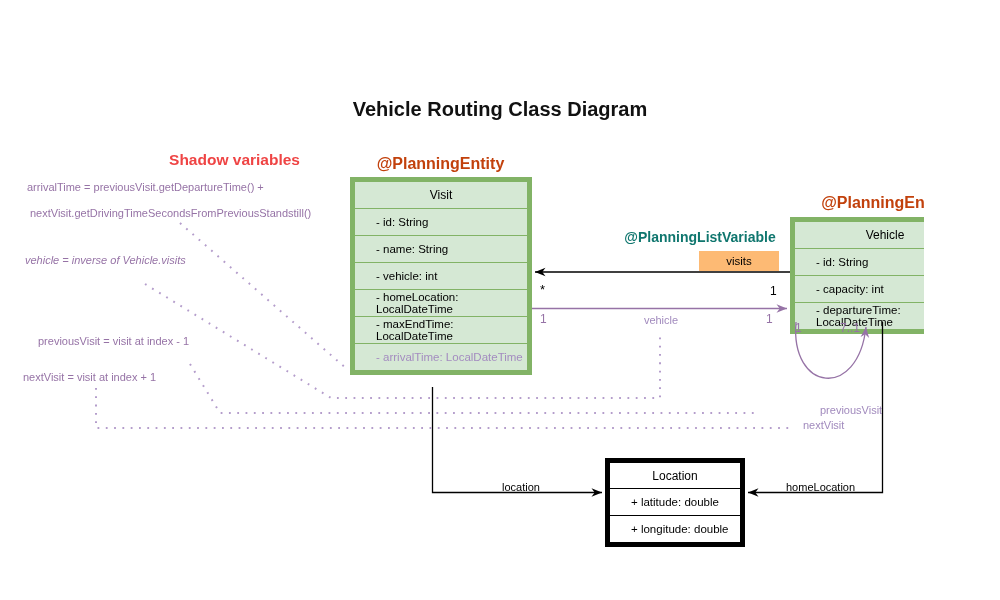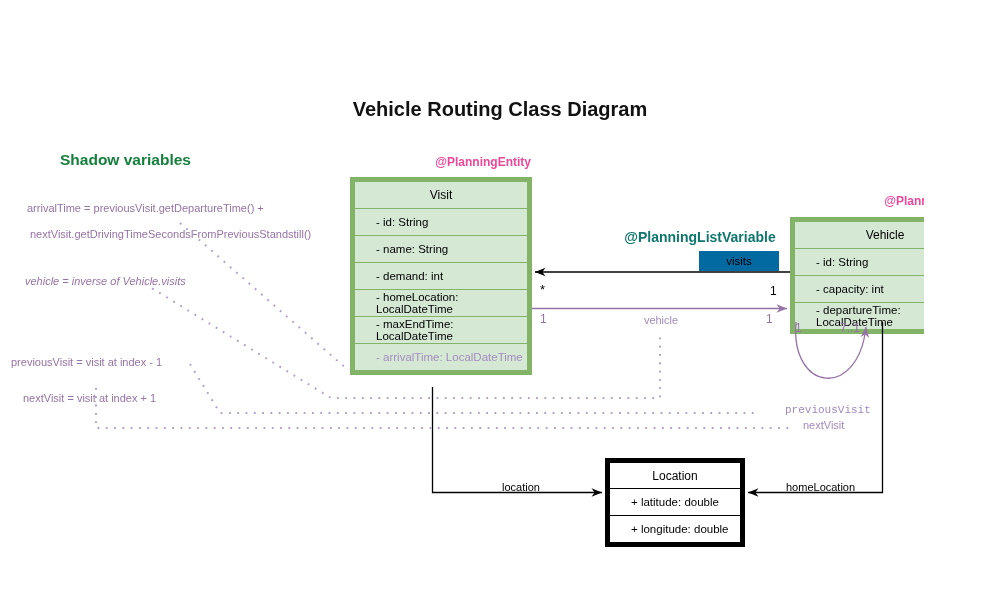--- a/index.html
+++ b/index.html
@@ -2,38 +2,38 @@
 <html><head>
 <meta charset="utf-8">
 <style>
   html,body{margin:0;padding:0;background:#fff;}
   .canvas{position:relative;width:924px;height:600px;background:#ffffff;
           font-family:"Liberation Sans",sans-serif;overflow:hidden;}
   .abs{position:absolute;}
 
   .title{left:0;top:98px;width:1000px;text-align:center;font-size:20px;font-weight:bold;color:#111;}
 
-  .shadow-heading{left:60px;top:151px;width:240px;text-align:left;
-                  font-size:15.5px;font-weight:bold;color:#15803d;}
-  .shadow-line{font-size:11px;color:#9673a6;white-space:nowrap;margin-top:21px;}
+  .shadow-heading{left:60px;top:151px;width:240px;text-align:right;
+                  font-size:15.5px;font-weight:bold;color:#ef4444;}
+  .shadow-line{font-size:11px;color:#9673a6;white-space:nowrap;}
 
-  .entity-label{font-size:12px;font-weight:bold;color:#ec4899;text-align:right;white-space:nowrap;}
+  .entity-label{font-size:16px;font-weight:bold;color:#c2410c;text-align:center;white-space:nowrap;}
   .plv-label{font-size:14px;font-weight:bold;color:#0f766e;text-align:center;white-space:nowrap;}
 
   .uml-box{position:absolute;box-sizing:border-box;border:5px solid #c2410c;color:#000;}
   .green-box{background:#d5e8d4;border-color:#82b366;}
   .white-box{background:#ffffff;border-color:#000000;}
   .uml-header{display:flex;align-items:center;justify-content:center;font-size:12px;}
   .uml-row{display:flex;align-items:center;padding-left:21px;font-size:11.5px;border-top:1px solid #000;}
   .green-box .uml-row{border-top-color:#82b366;height:26px;}
   .white-box .uml-row{border-top-color:#000;height:26px;}
   .h26{height:26px;} .h25{height:25px;}
   .shadow-attr{color:#a48cc0;}
 
-  .chip{display:flex;align-items:center;justify-content:center;background:#0369a1;
+  .chip{display:flex;align-items:center;justify-content:center;background:#fdba74;
         font-size:11.5px;color:#000;}
 
   .mult-black{font-size:12px;color:#000;}
   .mult-star{font-size:13px;color:#000;}
   .mult-purple{font-size:12px;color:#9673a6;}
   .edge-label-black{font-size:11px;color:#000;white-space:nowrap;}
   .edge-label-purple{font-size:11px;color:#a18abd;white-space:nowrap;}
 
   svg.overlay{position:absolute;left:0;top:0;pointer-events:none;}
 </style>
@@ -41,32 +41,32 @@
 <body>
 
 <div class="canvas">
 
   <div class="abs title">Vehicle Routing Class Diagram</div>
 
   <div class="abs shadow-heading">Shadow variables</div>
   <div class="abs shadow-line" style="left:27px;top:181px;">arrivalTime = previousVisit.getDepartureTime() +</div>
   <div class="abs shadow-line" style="left:30px;top:207px;">nextVisit.getDrivingTimeSecondsFromPreviousStandstill()</div>
   <div class="abs shadow-line" style="left:25px;top:254px;font-style:italic;">vehicle = inverse of Vehicle.visits</div>
-  <div class="abs shadow-line" style="left:11px;top:335px;">previousVisit = visit at index - 1</div>
+  <div class="abs shadow-line" style="left:38px;top:335px;">previousVisit = visit at index - 1</div>
   <div class="abs shadow-line" style="left:23px;top:371px;">nextVisit = visit at index + 1</div>
 
   <div class="abs entity-label" style="left:350px;top:155px;width:181px;">@PlanningEntity</div>
   <div class="abs entity-label" style="left:790px;top:194px;width:190px;">@PlanningEntity</div>
   <div class="abs plv-label" style="left:608px;top:229px;width:184px;">@PlanningListVariable</div>
 
   <div class="uml-box green-box" style="left:350px;top:177px;width:182px;">
     <div class="uml-header h26">Visit</div>
     <div class="uml-row">- id: String</div>
     <div class="uml-row">- name: String</div>
-    <div class="uml-row">- demand: int</div>
+    <div class="uml-row">- vehicle: int</div>
     <div class="uml-row">- homeLocation: LocalDateTime</div>
     <div class="uml-row">- maxEndTime: LocalDateTime</div>
     <div class="uml-row shadow-attr">- arrivalTime: LocalDateTime</div>
   </div>
 
   <div class="uml-box green-box" style="left:790px;top:217px;width:190px;">
     <div class="uml-header h26">Vehicle</div>
     <div class="uml-row">- id: String</div>
     <div class="uml-row">- capacity: int</div>
     <div class="uml-row">- departureTime: LocalDateTime</div>
@@ -111,19 +111,19 @@
   <div class="abs mult-star" style="left:540px;top:282px;">*</div>
   <div class="abs mult-black" style="left:770px;top:284px;">1</div>
 
   <div class="abs mult-purple" style="left:540px;top:312px;">1</div>
   <div class="abs mult-purple" style="left:766px;top:312px;">1</div>
   <div class="abs edge-label-purple" style="left:630px;top:314px;width:62px;text-align:center;">vehicle</div>
 
   <div class="abs mult-purple" style="left:795px;top:321px;">1</div>
   <div class="abs mult-purple" style="left:840px;top:321px;">7..1</div>
 
-  <div class="abs edge-label-purple" style="left:785px;top:404px;font-family:Liberation Mono, monospace;">previousVisit</div>
+  <div class="abs edge-label-purple" style="left:820px;top:404px;">previousVisit</div>
   <div class="abs edge-label-purple" style="left:803px;top:419px;">nextVisit</div>
 
   <div class="abs edge-label-black" style="left:502px;top:481px;">location</div>
   <div class="abs edge-label-black" style="left:786px;top:481px;">homeLocation</div>
 
 </div>
 
 </body></html>

